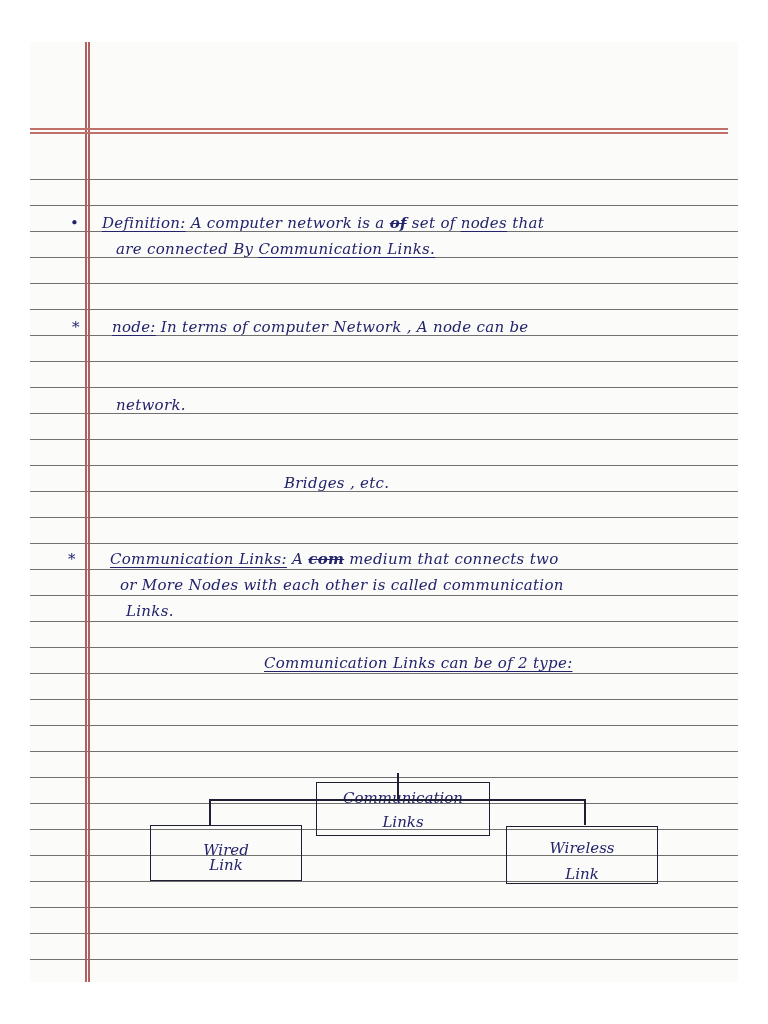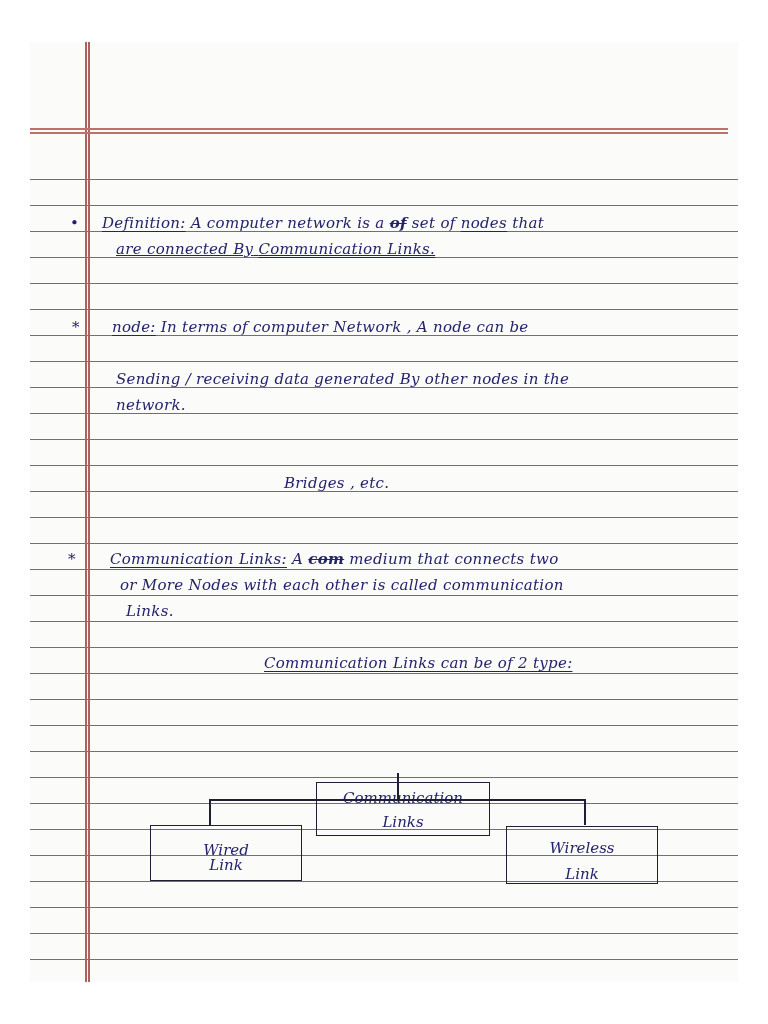--- a/index.html
+++ b/index.html
@@ -57,31 +57,30 @@
 
   <div class="hw" style="left:40px; top:172px;">•</div>
   <div class="hw" style="left:72px; top:172px;">
     <span class="ul">Definition:</span>
     <span>A computer network is a</span>
     <span class="strike">of</span>
     <span>set of</span>
     <span class="ul">nodes</span>
     <span>that</span>
   </div>
-  <div class="hw" style="left:86px; top:198px;text-decoration:underline;">
+  <div class="hw" style="left:86px; top:198px;">
     <span>are connected By</span>
     <span class="ul">Communication Links.</span>
   </div>
 
   <div class="hw" style="left:42px; top:276px;">*</div>
   <div class="hw" style="left:82px; top:276px;">
     <span class="ul">node:</span>
     <span>In terms of computer Network , A node can be</span>
   </div>
-  <div class="hw" style="left:86px; top:328px;">Sending / receiving data generated By other nodes in the</div>
   <div class="hw" style="left:86px; top:354px;">network.</div>
 
   <div class="hw" style="left:254px; top:432px;">Bridges , etc.</div>
 
   <div class="hw" style="left:38px; top:508px; font-style:normal;">*</div>
   <div class="hw" style="left:80px; top:508px;">
     <span class="ul">Communication Links:</span>
     <span>A</span>
     <span class="strike">com</span>
     <span>medium that connects two</span>

